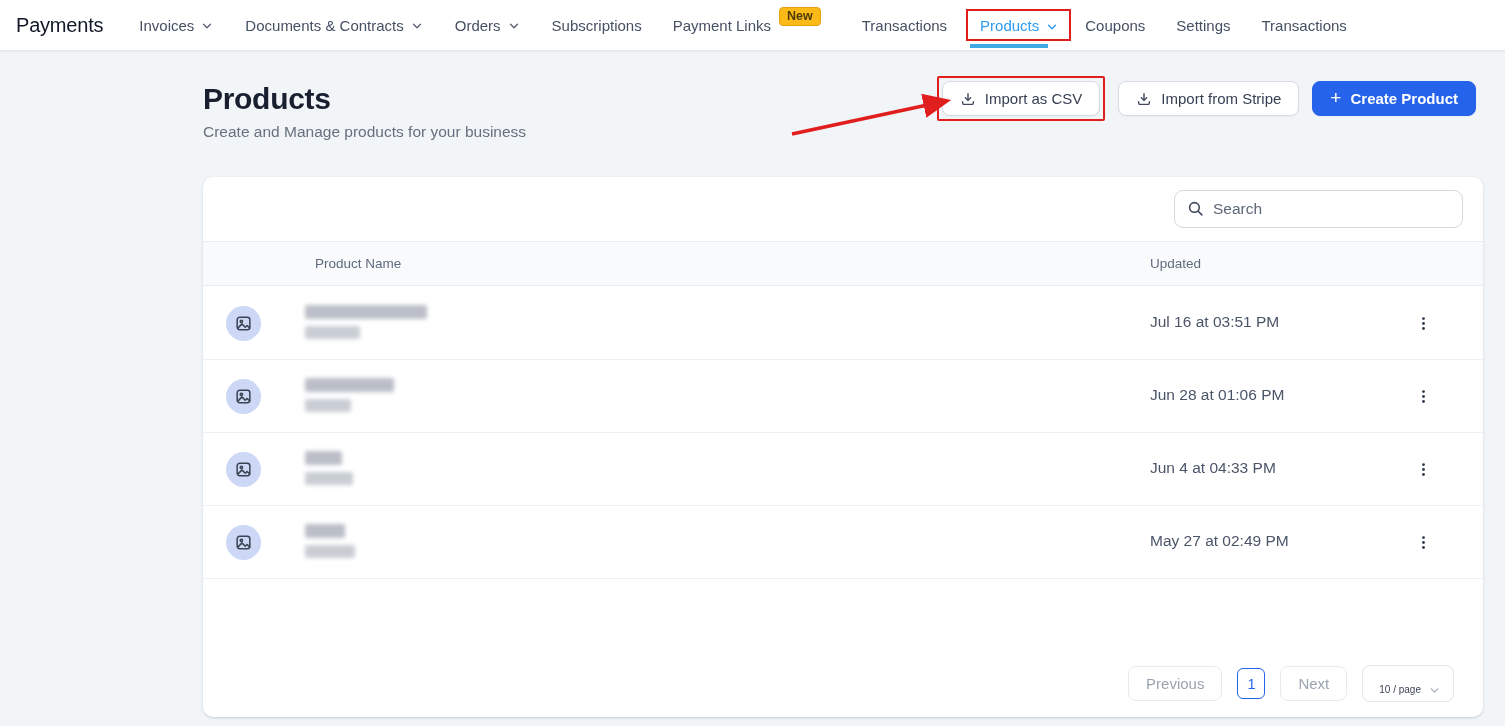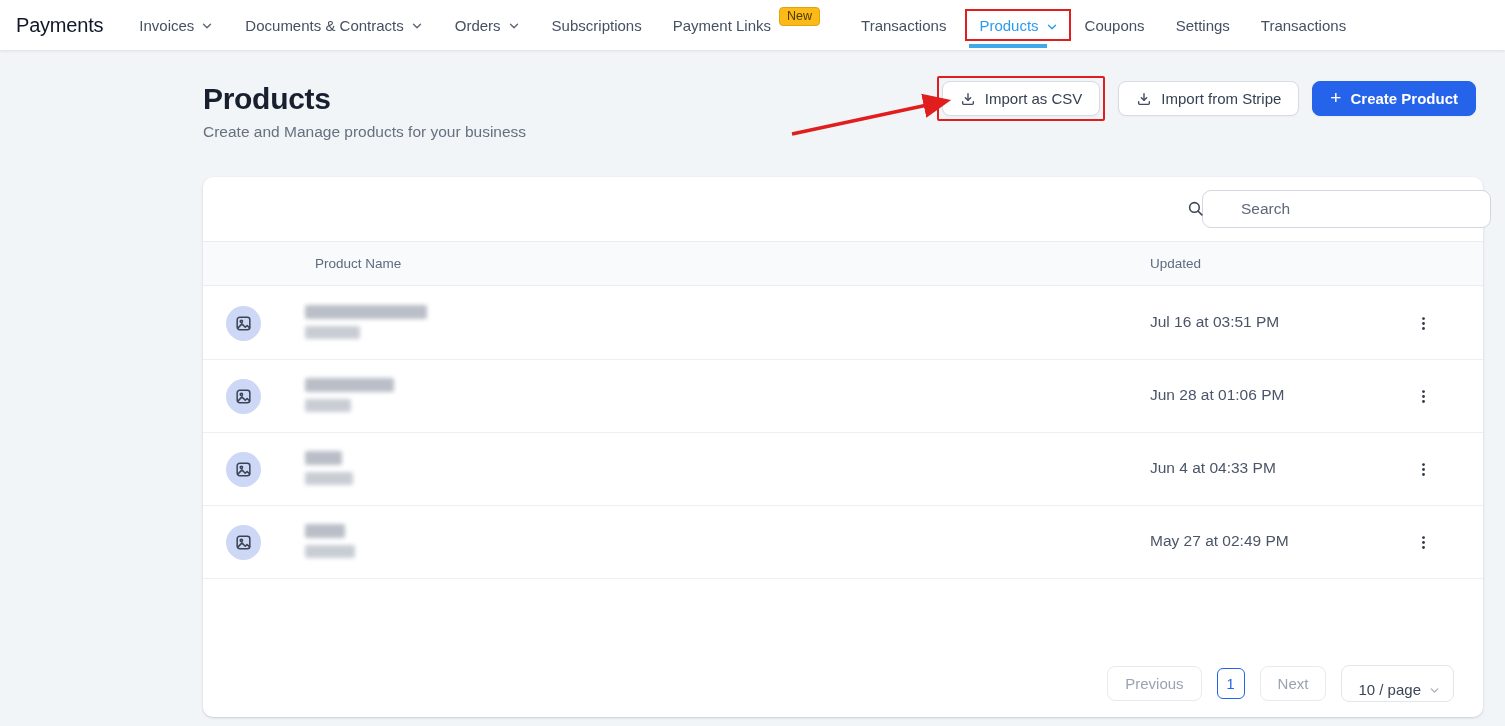--- a/index.html
+++ b/index.html
@@ -27,21 +27,21 @@
     font-stretch:condensed;
   }
   .nav-item {
     display:flex; align-items:center; gap:6px;
     font-size:15px; color:#455063;
     margin-right:31px; cursor:pointer; white-space:nowrap;
   }
   .nav-item .chev { width:14px; height:14px; color:#5b6475; margin-top:2px; }
   .badge-new {
     background:#fbba17; color:#4d3a05;
-    font-size:12.5px; font-weight:400;
+    font-size:12.5px; font-weight:700;
     padding:1px 7px 2px; border-radius:4px;
     position:relative; top:-9px; margin-left:2px;
     border:1px solid #e3a30c;
   }
   .products-wrap {
     position:relative;
     border:2.5px solid #e01e1e;
     padding:6px 10px 5px 12px;
     margin:0 14px 0 -12px;
   }
@@ -96,21 +96,21 @@
   .search-box {
     position:absolute; top:13px; right:20px;
     width:289px; height:38px;
   }
   .search-box input {
     width:100%; height:100%;
     border:1px solid #d2d7df; border-radius:9px;
     padding:0 12px 0 38px;
     font-size:15.5px; color:#a16207;
     font-family:"Liberation Sans", sans-serif;
-    outline:none; background:#fff;margin-left:28px;
+    outline:none; background:#fff;
   }
   .search-box input::placeholder { color:#5d6878; opacity:1; }
   .search-box .search-ic {
     position:absolute; left:13px; top:10px;
     width:17px; height:17px; color:#3e4757; pointer-events:none;
   }
 
   .thead {
     position:absolute; top:64px; left:0; width:1280px; height:45px;
     background:#f9fafb;
@@ -167,21 +167,21 @@
   .pg-current {
     width:28px; height:31px;
     background:#fff; border:1px solid #2563eb; border-radius:6px;
     font-size:14.5px; color:#2563eb; cursor:pointer;
     display:inline-flex; align-items:center; justify-content:center;
     font-family:"Liberation Sans", sans-serif;
   }
   .pg-size {
     height:37px; padding:12px 12px 0 16px;
     background:#fff; border:1px solid #e3e6eb; border-radius:8px;
-    font-size:15px; color:#3b4557; cursor:pointer;
+    font-size:10px; color:#3b4557; cursor:pointer;
     display:inline-flex; align-items:center; gap:7px;
     font-family:"Liberation Sans", sans-serif;
   }
   .pg-size .chev { width:13px; height:13px; color:#aab2bf; margin-top:2px; }
 </style>
 </head>
 <body>
 
 <div class="navbar">
   <div class="brand">Payments</div>

